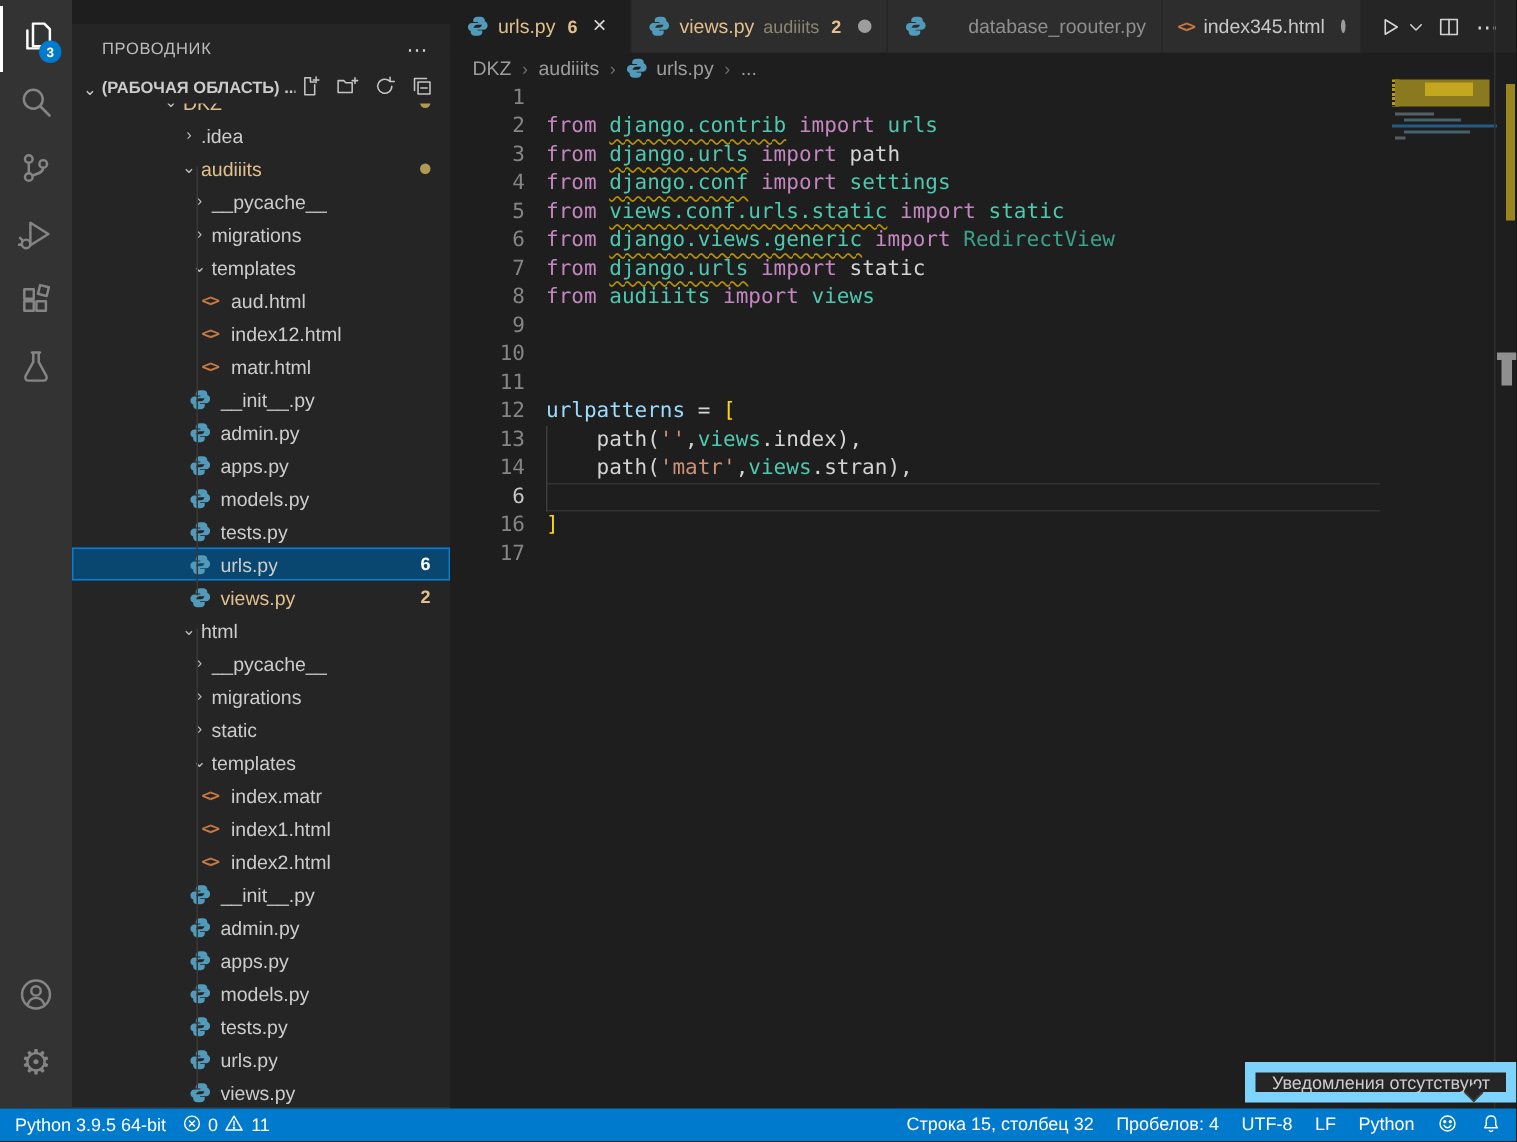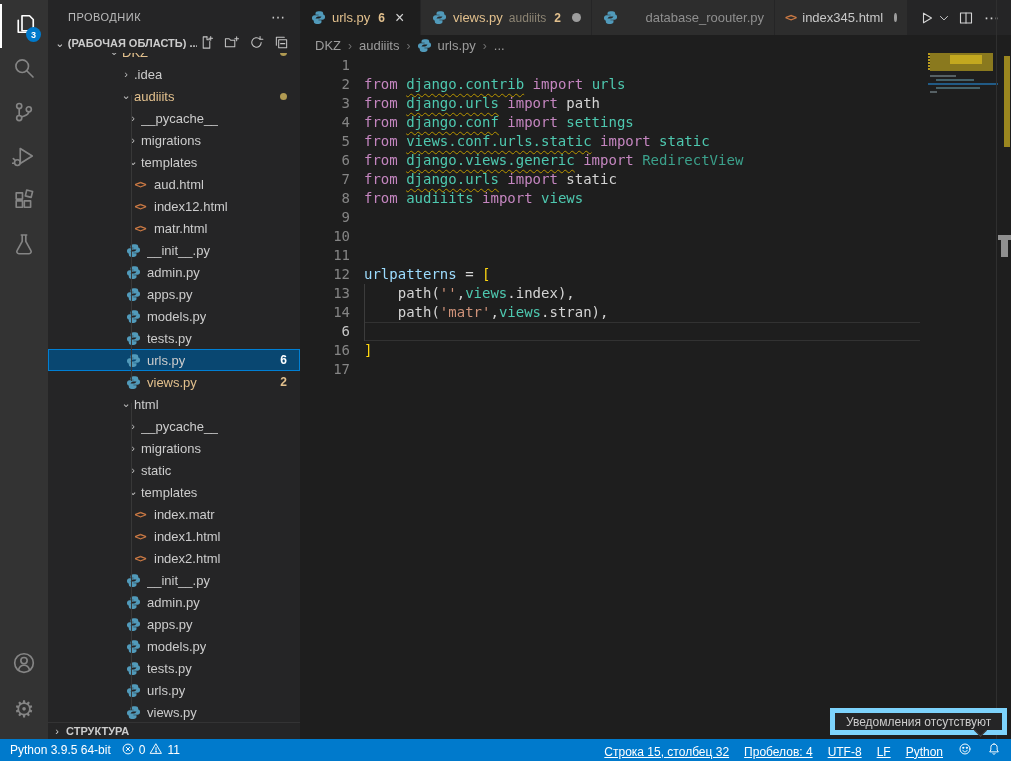--- a/index.html
+++ b/index.html
@@ -11,21 +11,21 @@
   .activity-bar{position:absolute;left:0;top:0;width:48px;height:739px;background:#333333;padding-top:4px;}
   .ab-item{width:48px;height:44px;display:flex;align-items:center;justify-content:center;color:#858585;position:relative;cursor:pointer;}
   .ab-item.active{color:#ffffff;border-left:2px solid #ffffff;}
   .ab-item svg{width:24px;height:24px;}
   .ab-badge{position:absolute;right:7px;bottom:6px;min-width:15px;height:15px;border-radius:50%;background:#007ACC;color:#fff;
             font-size:9px;display:flex;align-items:center;justify-content:center;font-weight:bold;}
   .ab-bottom{position:absolute;left:0;bottom:8px;width:48px;}
   .gear-glyph{font-size:23px;line-height:1;color:#858585;font-family:"DejaVu Sans",sans-serif;}
 
   
-  .sidebar{position:absolute;left:48px;top:0;width:252px;height:739px;background:#252526;}
+  .sidebar{position:absolute;left:48px;top:16px;width:252px;height:739px;background:#252526;}
   .sb-title{height:33px;display:flex;align-items:center;padding:0 14px 0 20px;font-size:11px;letter-spacing:.5px;color:#bbbbbb;}
   .sb-title .more{margin-left:auto;color:#cccccc;font-size:14px;cursor:pointer;letter-spacing:1px;}
   .sb-section{height:20px;display:flex;align-items:center;font-size:11px;font-weight:bold;color:#cccccc;padding:0 10px 0 4px;}
   .sb-section .twisty{width:16px;text-align:center;font-weight:normal;color:#cccccc;}
   .sb-section .lbl{white-space:nowrap;overflow:hidden;}
   .sb-actions{margin-left:auto;display:flex;gap:7px;}
   .sb-actions .act{width:18px;height:18px;display:flex;align-items:center;justify-content:center;color:#c5c5c5;cursor:pointer;}
   .sb-actions svg{width:15px;height:15px;}
 
   .tree{position:absolute;top:53px;left:0;right:0;height:669px;overflow:hidden;}
@@ -100,26 +100,26 @@
   .mm-curline{position:absolute;left:0;top:83px;width:70px;height:2px;background:#215B86;}
   .ruler{position:absolute;left:696px;top:0;width:15px;height:739px;border-left:1px solid #2f2f2f;}
   .ruler-mod{position:absolute;left:7px;top:56px;width:6px;height:91px;background:#9A861F;}
   .ruler-t-bar{position:absolute;left:1px;top:235px;width:14px;height:5px;background:#8f8f8f;}
   .ruler-t-stem{position:absolute;left:4px;top:240px;width:7px;height:17px;background:#8f8f8f;}
 
   
   .statusbar{position:absolute;left:0;top:739px;width:1011px;height:22px;background:#007ACC;color:#ffffff;
              display:flex;align-items:center;font-size:12px;padding:0 10px 0 10px;}
   .sb-left{display:flex;align-items:center;gap:10px;}
-  .sb-right{margin-left:auto;display:flex;align-items:flex-end;gap:15px;text-decoration:underline;}
+  .sb-right{margin-left:auto;display:flex;align-items:flex-start;gap:15px;}
   .st-item{display:flex;align-items:center;gap:4px;cursor:pointer;white-space:nowrap;}
   .st-item svg{width:14px;height:14px;}
 
   
-  .tooltip{position:absolute;left:830px;top:708px;height:27px;padding:0 11px;background:#252526;border:5px solid #7dd3fc;
+  .tooltip{position:absolute;left:830px;top:708px;height:27px;padding:0 11px;background:#252526;border:7px solid #7dd3fc;
            color:#cccccc;font-size:12px;display:flex;align-items:center;z-index:9;white-space:nowrap;}
   .tooltip::after{content:"";position:absolute;right:17px;bottom:-5px;width:8px;height:8px;background:#252526;
                   border-right:1px solid #454545;border-bottom:1px solid #454545;transform:rotate(45deg);}
 </style>
 </head>
 <body>
 
 <div id="root">
 
   <div class="activity-bar">

